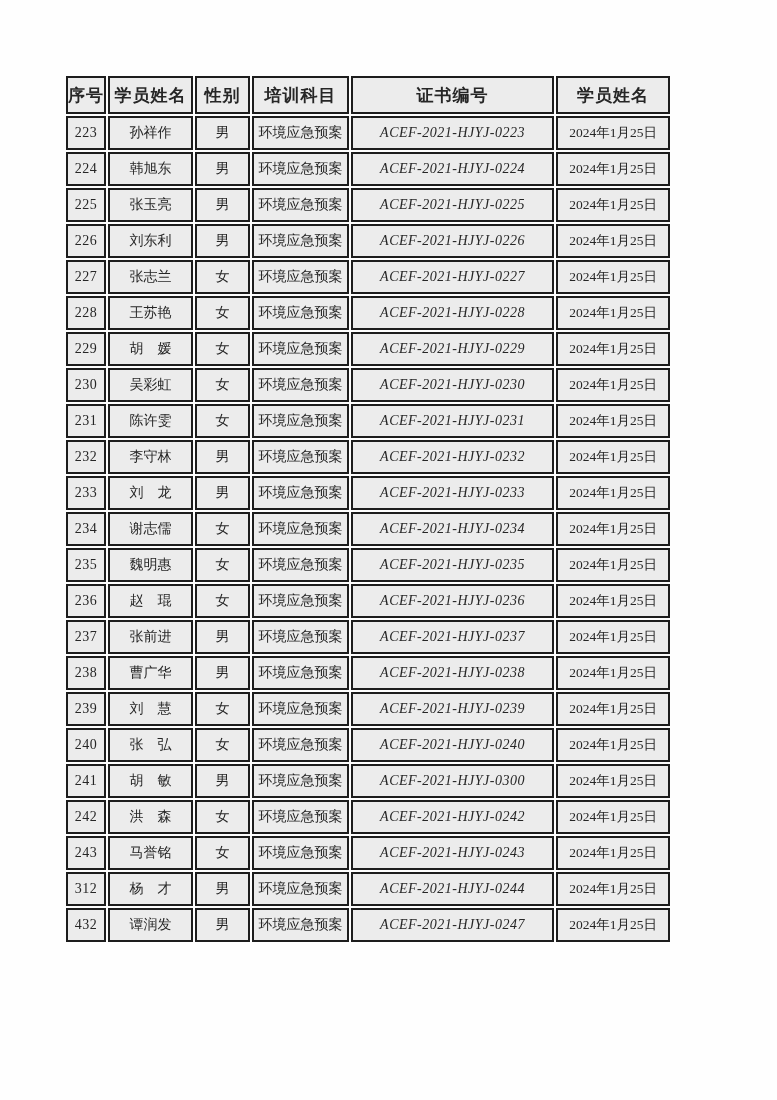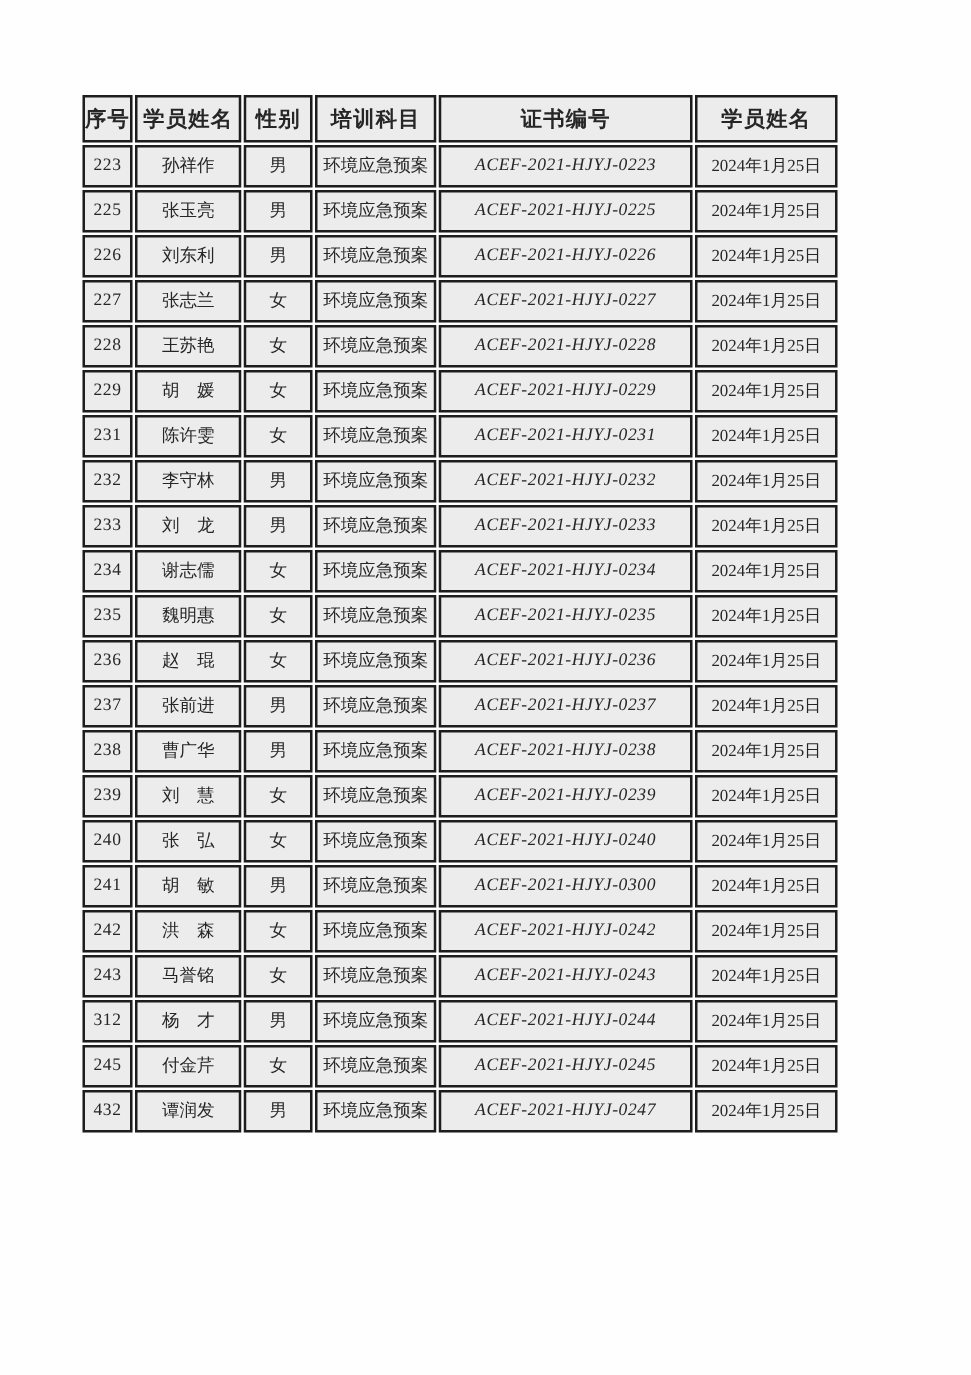--- a/index.html
+++ b/index.html
@@ -83,20 +83,28 @@
     <tbody id="table-body">
         <tr>
           <td class="cell-serial">223</td>
           <td class="cell-name">孙祥作</td>
           <td class="cell-gender">男</td>
           <td class="cell-subject">环境应急预案</td>
           <td class="cell-cert">ACEF-2021-HJYJ-0223</td>
           <td class="cell-valid">2024年1月25日</td>
         </tr>
         <tr>
+          <td class="cell-serial">224</td>
+          <td class="cell-name">韩旭东</td>
+          <td class="cell-gender">男</td>
+          <td class="cell-subject">环境应急预案</td>
+          <td class="cell-cert">ACEF-2021-HJYJ-0224</td>
+          <td class="cell-valid">2024年1月25日</td>
+        </tr>
+        <tr>
           <td class="cell-serial">225</td>
           <td class="cell-name">张玉亮</td>
           <td class="cell-gender">男</td>
           <td class="cell-subject">环境应急预案</td>
           <td class="cell-cert">ACEF-2021-HJYJ-0225</td>
           <td class="cell-valid">2024年1月25日</td>
         </tr>
         <tr>
           <td class="cell-serial">226</td>
           <td class="cell-name">刘东利</td>
@@ -123,20 +131,28 @@
         </tr>
         <tr>
           <td class="cell-serial">229</td>
           <td class="cell-name">胡　媛</td>
           <td class="cell-gender">女</td>
           <td class="cell-subject">环境应急预案</td>
           <td class="cell-cert">ACEF-2021-HJYJ-0229</td>
           <td class="cell-valid">2024年1月25日</td>
         </tr>
         <tr>
+          <td class="cell-serial">230</td>
+          <td class="cell-name">吴彩虹</td>
+          <td class="cell-gender">女</td>
+          <td class="cell-subject">环境应急预案</td>
+          <td class="cell-cert">ACEF-2021-HJYJ-0230</td>
+          <td class="cell-valid">2024年1月25日</td>
+        </tr>
+        <tr>
           <td class="cell-serial">231</td>
           <td class="cell-name">陈许雯</td>
           <td class="cell-gender">女</td>
           <td class="cell-subject">环境应急预案</td>
           <td class="cell-cert">ACEF-2021-HJYJ-0231</td>
           <td class="cell-valid">2024年1月25日</td>
         </tr>
         <tr>
           <td class="cell-serial">232</td>
           <td class="cell-name">李守林</td>
@@ -232,28 +248,20 @@
           <td class="cell-subject">环境应急预案</td>
           <td class="cell-cert">ACEF-2021-HJYJ-0243</td>
           <td class="cell-valid">2024年1月25日</td>
         </tr>
         <tr>
           <td class="cell-serial">312</td>
           <td class="cell-name">杨　才</td>
           <td class="cell-gender">男</td>
           <td class="cell-subject">环境应急预案</td>
           <td class="cell-cert">ACEF-2021-HJYJ-0244</td>
-          <td class="cell-valid">2024年1月25日</td>
-        </tr>
-        <tr>
-          <td class="cell-serial">245</td>
-          <td class="cell-name">付金芹</td>
-          <td class="cell-gender">女</td>
-          <td class="cell-subject">环境应急预案</td>
-          <td class="cell-cert">ACEF-2021-HJYJ-0245</td>
           <td class="cell-valid">2024年1月25日</td>
         </tr>
         <tr>
           <td class="cell-serial">432</td>
           <td class="cell-name">谭润发</td>
           <td class="cell-gender">男</td>
           <td class="cell-subject">环境应急预案</td>
           <td class="cell-cert">ACEF-2021-HJYJ-0247</td>
           <td class="cell-valid">2024年1月25日</td>
         </tr>

